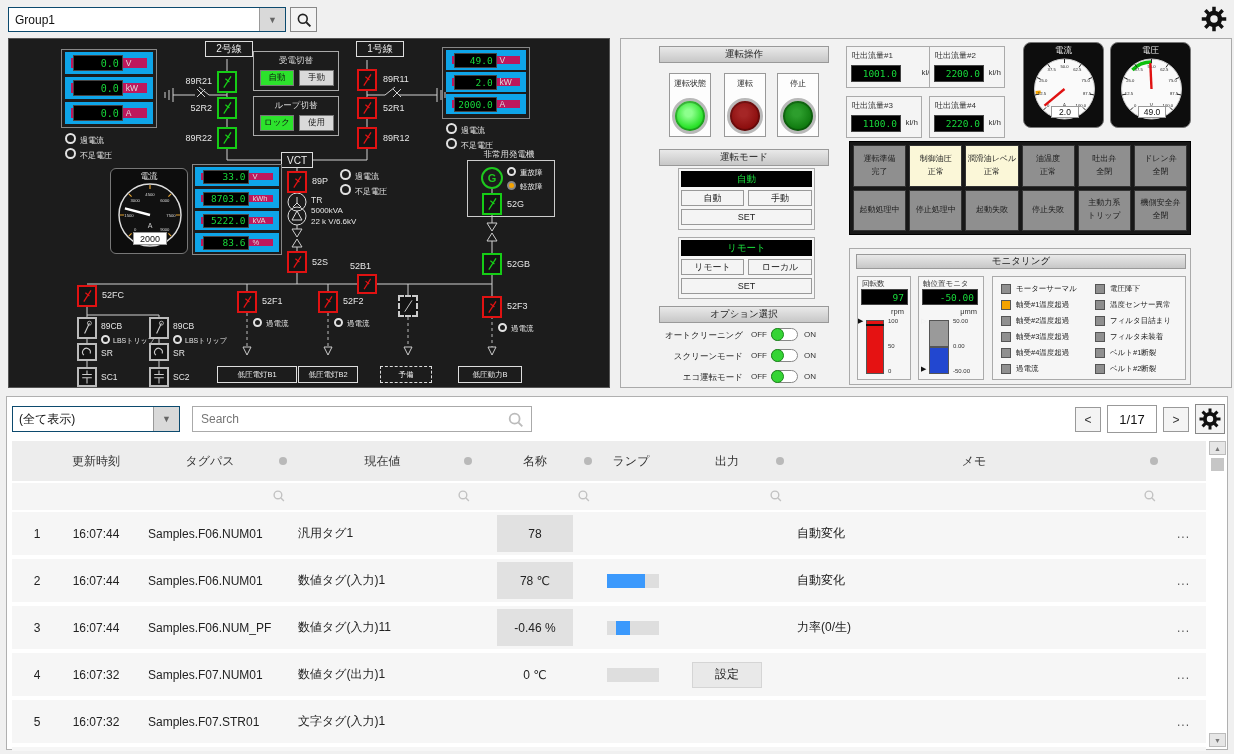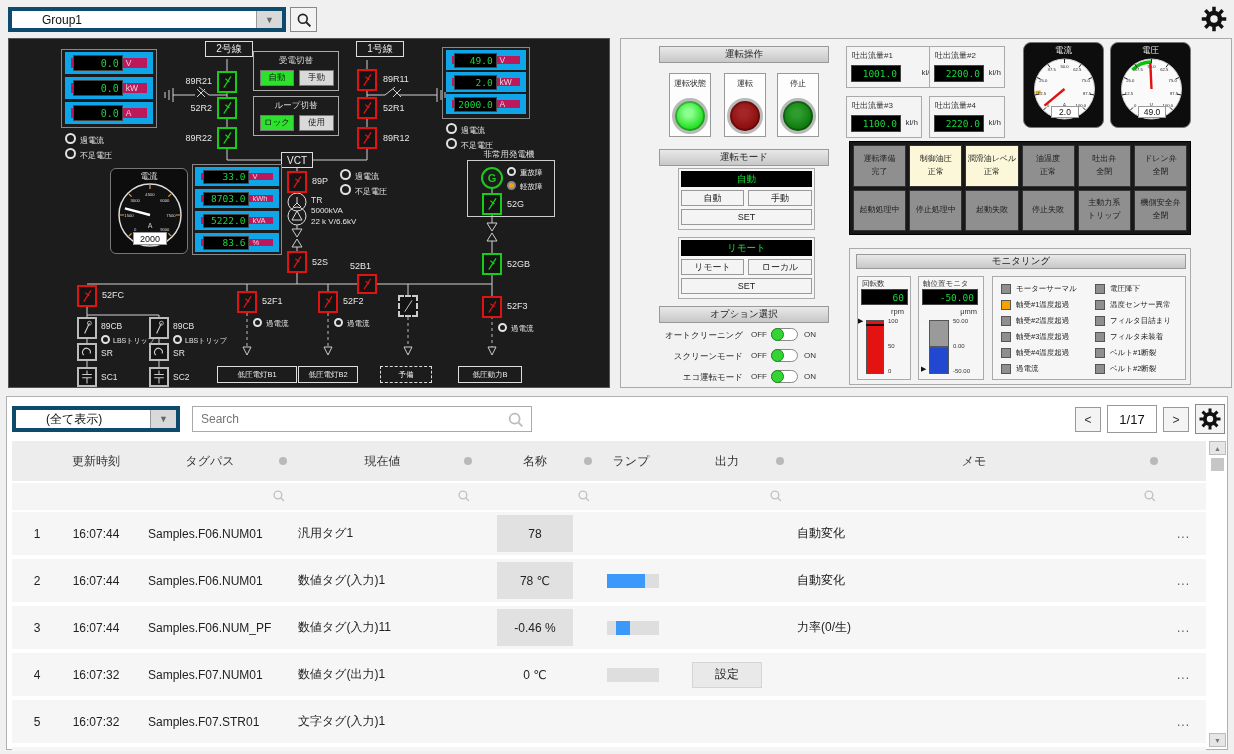--- a/index.html
+++ b/index.html
@@ -2,21 +2,21 @@
 <html><head>
 <meta charset="utf-8">
 <style>
   * { box-sizing: border-box; margin:0; padding:0; }
   html,body { width:1234px; height:754px; background:#f0f0f0; overflow:hidden;
     font-family:"Liberation Sans","DejaVu Sans",sans-serif; }
   .abs { position:absolute; }
   .app { position:relative; width:1234px; height:754px; }
 
   
-  .combo { background:#fff; border:4px solid #0c4a6e; display:flex; align-items:center; font-size:12px; color:#111;padding-left:24px; }
+  .combo { background:#fff; border:1px solid #0c4a6e; display:flex; align-items:center; font-size:12px; color:#111; }
   .combo .txt { flex:1; padding-left:6px; }
   .combo .arrow { width:26px; height:100%; background:#d9d9d9; border-left:1px solid #999; display:flex; align-items:center; justify-content:center; color:#666; font-size:9px; }
   .iconbtn { background:#f3f3f3; border:1px solid #888; display:flex; align-items:center; justify-content:center; }
 
   
   .diagram { background:#1c1c1c; border:1px solid #555; }
   .wlabel { position:absolute; color:#e6e6e6; font-size:9px; white-space:nowrap; }
   .box-w { position:absolute; border:1px solid #ddd; color:#eee; background:#1c1c1c; display:flex; align-items:center; justify-content:center; font-size:10px; }
   .loadbox { font-size:7.5px; }
   .bk { position:absolute; border:2px solid; background:#141414; }
@@ -573,21 +573,21 @@
       <div class="scell">
           <span>機側安全弁</span>
           <span>全閉</span>
         </div>
     </div>
 
     <div class="mon" style="left:228px;top:209px;width:342px;height:137px;">
       <div class="phead" style="left:6px;top:5px;width:330px;height:15px;">モニタリング</div>
       <div class="monbox" style="left:7px;top:27px;width:54px;height:104px;">
         <span class="lbl">回転数</span>
-        <span class="lcd abs" style="left:3px;top:12px;width:47px;height:16px;font-size:9.5px;">60</span>
+        <span class="lcd abs" style="left:3px;top:12px;width:47px;height:16px;font-size:9.5px;">97</span>
         <span class="unit">rpm</span>
         <div class="abs" style="left:8px;top:43px;width:18px;height:54px;background:#e51212;border:1px solid #555;">
           <div class="abs" style="left:-1px;top:3px;width:18px;height:2px;background:#111;"></div>
         </div>
         <span class="abs" style="left:0;top:40px;font-size:7px;color:#111;">▶</span>
         <span class="barscale" style="left:30px;top:41px;">100</span>
         <span class="barscale" style="left:30px;top:66px;">50</span>
         <span class="barscale" style="left:30px;top:91px;">0</span>
       </div>
       <div class="monbox" style="left:68px;top:27px;width:66px;height:104px;">

